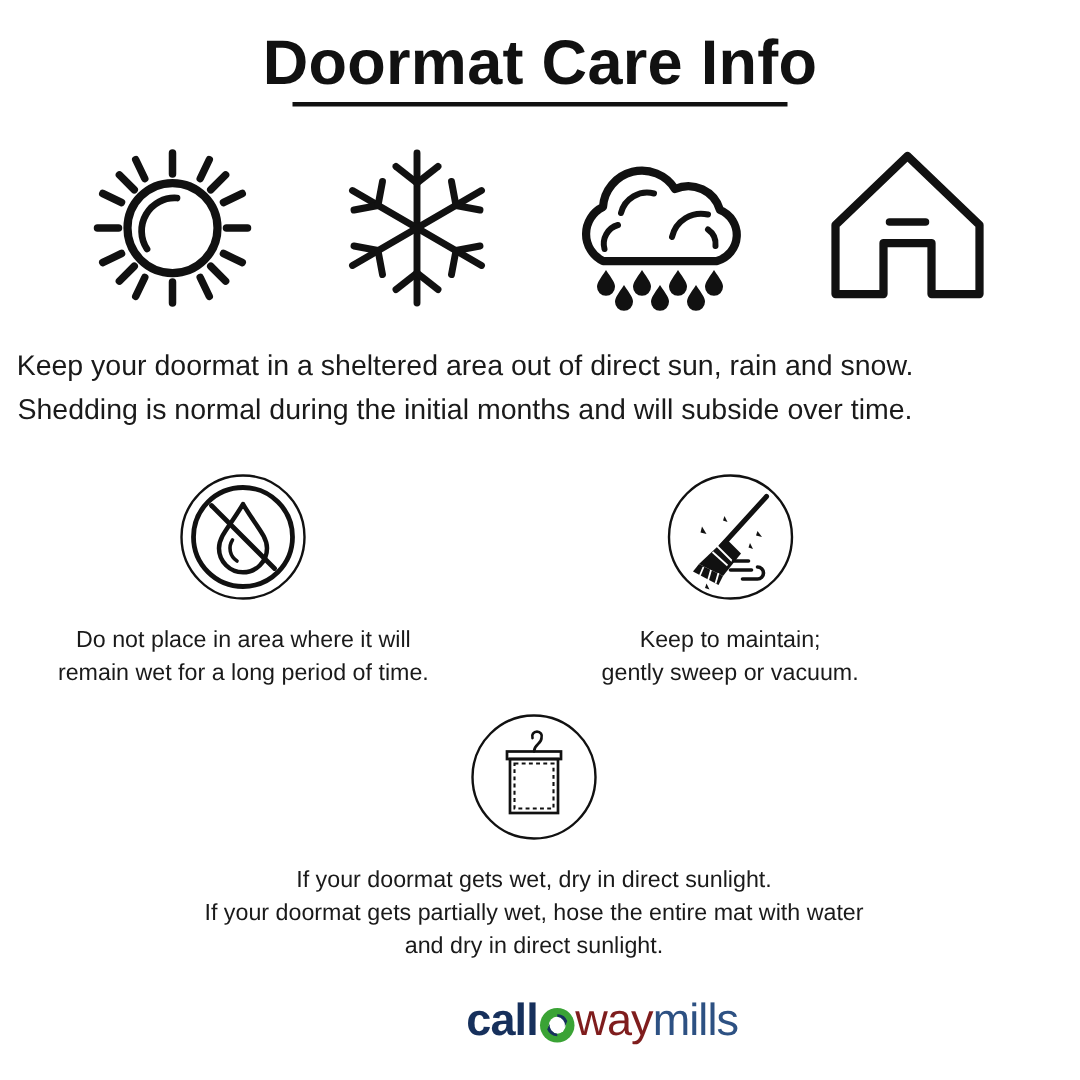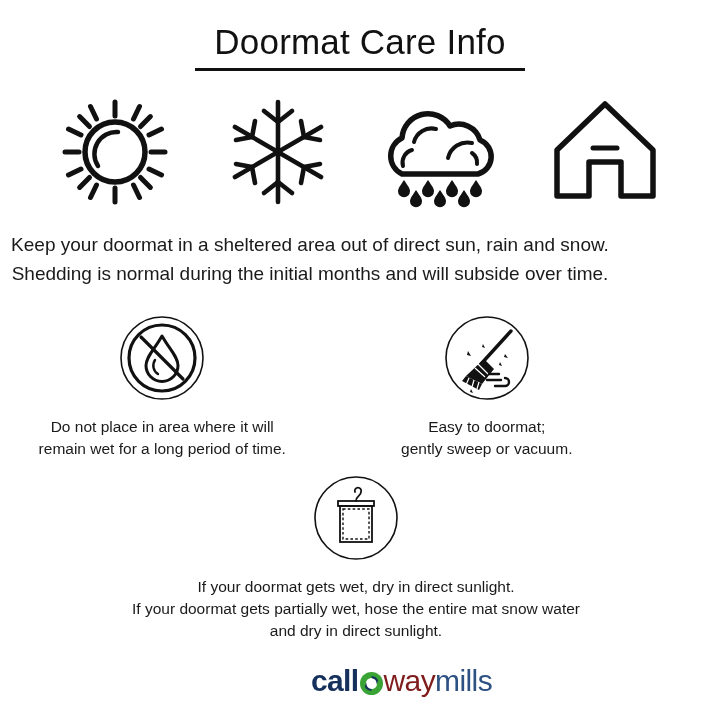--- a/index.html
+++ b/index.html
@@ -24,22 +24,22 @@
   
   .title-block {
     position: absolute;
     top: 22px;
     left: 0;
     width: 720px;
     text-align: center;
   }
   .title {
     font-family: "Liberation Sans", sans-serif;
-    font-size: 35px;
-    font-weight: normal;
+    font-size: 42px;
+    font-weight: bold;
     letter-spacing: 0.2px;
     color: #111111;
     line-height: 40px;
   }
   .title-rule {
     width: 330px;
     height: 3px;
     background: #111111;
     margin: 6px auto 0 auto;
   }
@@ -326,21 +326,21 @@
           <g fill="#111">
             <path d="M25 37 l3 5 -4 -1 z"></path>
             <path d="M40 30 l2 4 -3 -1 z"></path>
             <path d="M62 40 l3 4 -4 -1 z"></path>
             <path d="M57 48 l2 4 -3 -1 z"></path>
             <path d="M28 75 l2 4 -3 -1 z"></path>
           </g>
         </svg>
       </div>
       <div class="care-text">
-        <span class="ln">Easy to doormat;</span>
+        <span class="ln">Keep to maintain;</span>
         <span class="ln">gently sweep or vacuum.</span>
       </div>
     </div>
 
   </div>
 
   <div class="dry-block">
     <div class="dry-icon">
       <svg width="88" height="88" viewBox="0 0 88 88">
         <circle cx="44" cy="44" r="41" stroke="#111" stroke-width="1.6" fill="none"></circle>
@@ -349,21 +349,21 @@
 
         <rect x="26" y="27" width="36" height="5" stroke="#111" stroke-width="1.8" fill="none"></rect>
 
         <rect x="28" y="32" width="32" height="36" stroke="#111" stroke-width="1.8" fill="none"></rect>
 
         <rect x="31" y="35" width="26" height="30" stroke="#111" stroke-width="1.4" fill="none" stroke-dasharray="2.6 2.2"></rect>
       </svg>
     </div>
     <div class="dry-text">
       <span class="ln">If your doormat gets wet, dry in direct sunlight.</span>
-      <span class="ln">If your doormat gets partially wet, hose the entire mat snow water</span>
+      <span class="ln">If your doormat gets partially wet, hose the entire mat with water</span>
       <span class="ln">and dry in direct sunlight.</span>
     </div>
   </div>
 
   <div class="logo">
     <div class="logo-inner">
       <span class="logo-calloway-a">call</span>
       <span class="logo-o">
         <svg width="25" height="25" viewBox="0 0 25 25">
           <circle cx="12.5" cy="12.5" r="11.5" fill="#3aa335"></circle>

